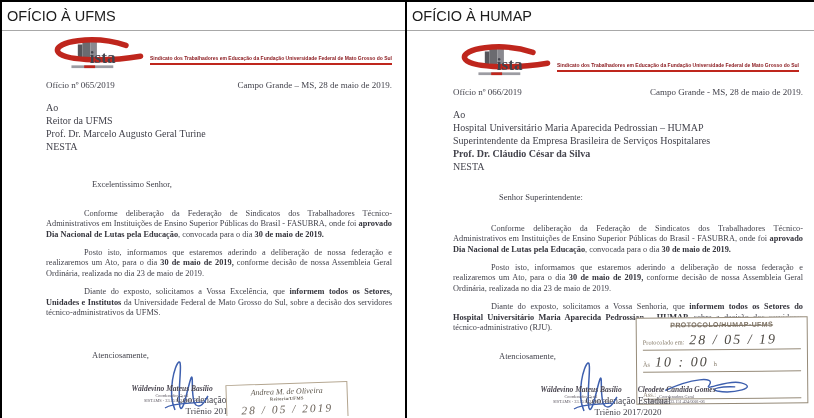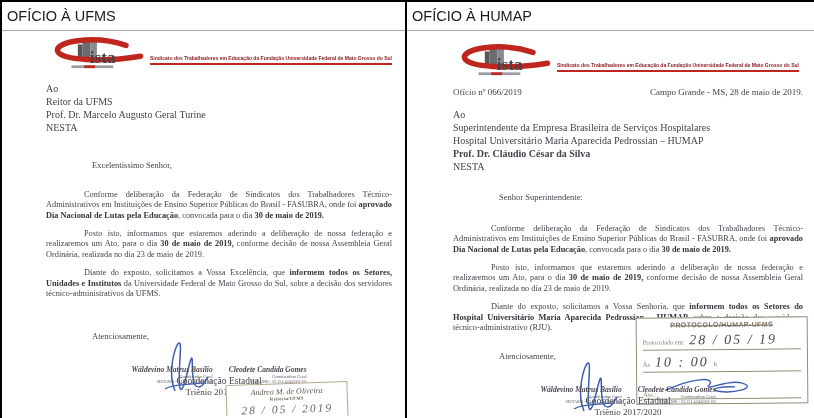--- a/index.html
+++ b/index.html
@@ -55,21 +55,21 @@
 
   .closing { margin-left:46px; font-size:8.5px; color:#43434c; }
   .doc.l .closing { margin-top:32px; }
   .doc.r .closing { margin-top:18px; }
 
   .sig-block { position:relative; width:240px; margin:0 auto; text-align:center; }
   .doc.l .sig-block { margin-top:2px; }
   .doc.r .sig-block { margin-top:4px; }
   .scribble { position:absolute; left:52px; top:-26px; }
   .names-row { display:flex; justify-content:center; gap:16px; margin-top:24px; position:relative; }
-  .signer { text-align:right; }
+  .signer { text-align:center; }
   .signer-name { font-style:italic; font-weight:bold; font-size:7.5px; color:#4a4650; white-space:nowrap; }
   .signer-role { font-size:4.3px; color:#5c5761; }
   .signer-reg  { font-size:4.3px; color:#5c5761; white-space:nowrap; }
   .coord { font-size:9.5px; color:#43434c; margin-top:-8px; }
   .term  { font-size:9px;  color:#43434c; margin-top:1px; }
 
   .ufms-stamp {
     position:absolute; left:224px; top:352px; width:122px;
     border:1px solid #b3a58f; background:#fff; text-align:center;
     padding:3px 4px 5px; transform:rotate(-2deg); color:#5d564c;
@@ -115,20 +115,24 @@
           <path d="M88 9 C 52 -3, 8 5, 13 16 C 17 25, 62 28, 104 21" fill="none" stroke="#bf261d" stroke-width="6" stroke-linecap="round"></path>
           <text x="48" y="28" font-size="19" font-weight="bold" fill="#43434c" font-family="Liberation Serif, serif">ista</text>
           <rect x="28" y="31" width="46" height="3" fill="#9c9ca2"></rect>
           <rect x="42" y="31" width="12" height="3" fill="#bf261d"></rect>
         </svg>
         <div class="union-wrap">
           <div class="union-line">Sindicato dos Trabalhadores em Educação da Fundação Universidade Federal de Mato Grosso do Sul</div>
         </div>
       </div>
 
+      <div class="ref-row">
+        <span>Ofício nº 065/2019</span>
+        <span>Campo Grande – MS, 28 de maio de 2019.</span>
+      </div>
 
       <div class="addressee">
         <div>Ao</div>
         <div>Reitor da UFMS</div>
         <div>Prof. Dr. Marcelo Augusto Geral Turine</div>
         <div>NESTA</div>
       </div>
 
       <div class="salutation">Excelentissimo Senhor,</div>
 
@@ -191,22 +195,22 @@
         </div>
       </div>
 
       <div class="ref-row">
         <span>Ofício nº 066/2019</span>
         <span>Campo Grande - MS, 28 de maio de 2019.</span>
       </div>
 
       <div class="addressee">
         <div>Ao</div>
+        <div>Hospital Universitário Maria Aparecida Pedrossian – HUMAP</div>
         <div>Superintendente da Empresa Brasileira de Serviços Hospitalares</div>
-        <div>Hospital Universitário Maria Aparecida Pedrossian – HUMAP</div>
         <div class="bold">Prof. Dr. Cláudio César da Silva</div>
         <div>NESTA</div>
       </div>
 
       <div class="salutation">Senhor Superintendente:</div>
 
       <div class="body">
         <p><span>Conforme deliberação da Federação de Sindicatos dos Trabalhadores Técnico-Administrativos em Instituições de Ensino Superior Públicas do Brasil - FASUBRA, onde foi </span><b>aprovado Dia Nacional de Lutas pela Educação</b><span>, convocada para o dia </span><b>30 de maio de 2019.</b></p>
         <p><span>Posto isto, informamos que estaremos aderindo a deliberação de nossa federação e realizaremos um Ato, para o dia </span><b>30 de maio de 2019,</b><span> conforme decisão de nossa Assembleia Geral Ordinária, realizada no dia 23 de maio de 2019.</span></p>
         <p><span>Diante do exposto, solicitamos a Vossa Senhoria, que </span><b>informem todos os Setores do Hospital Universitário Maria Aparecida Pedrossian – HUMAP,</b><span> sobre a decisão dos servidores técnico-administrativo (RJU).</span></p>

